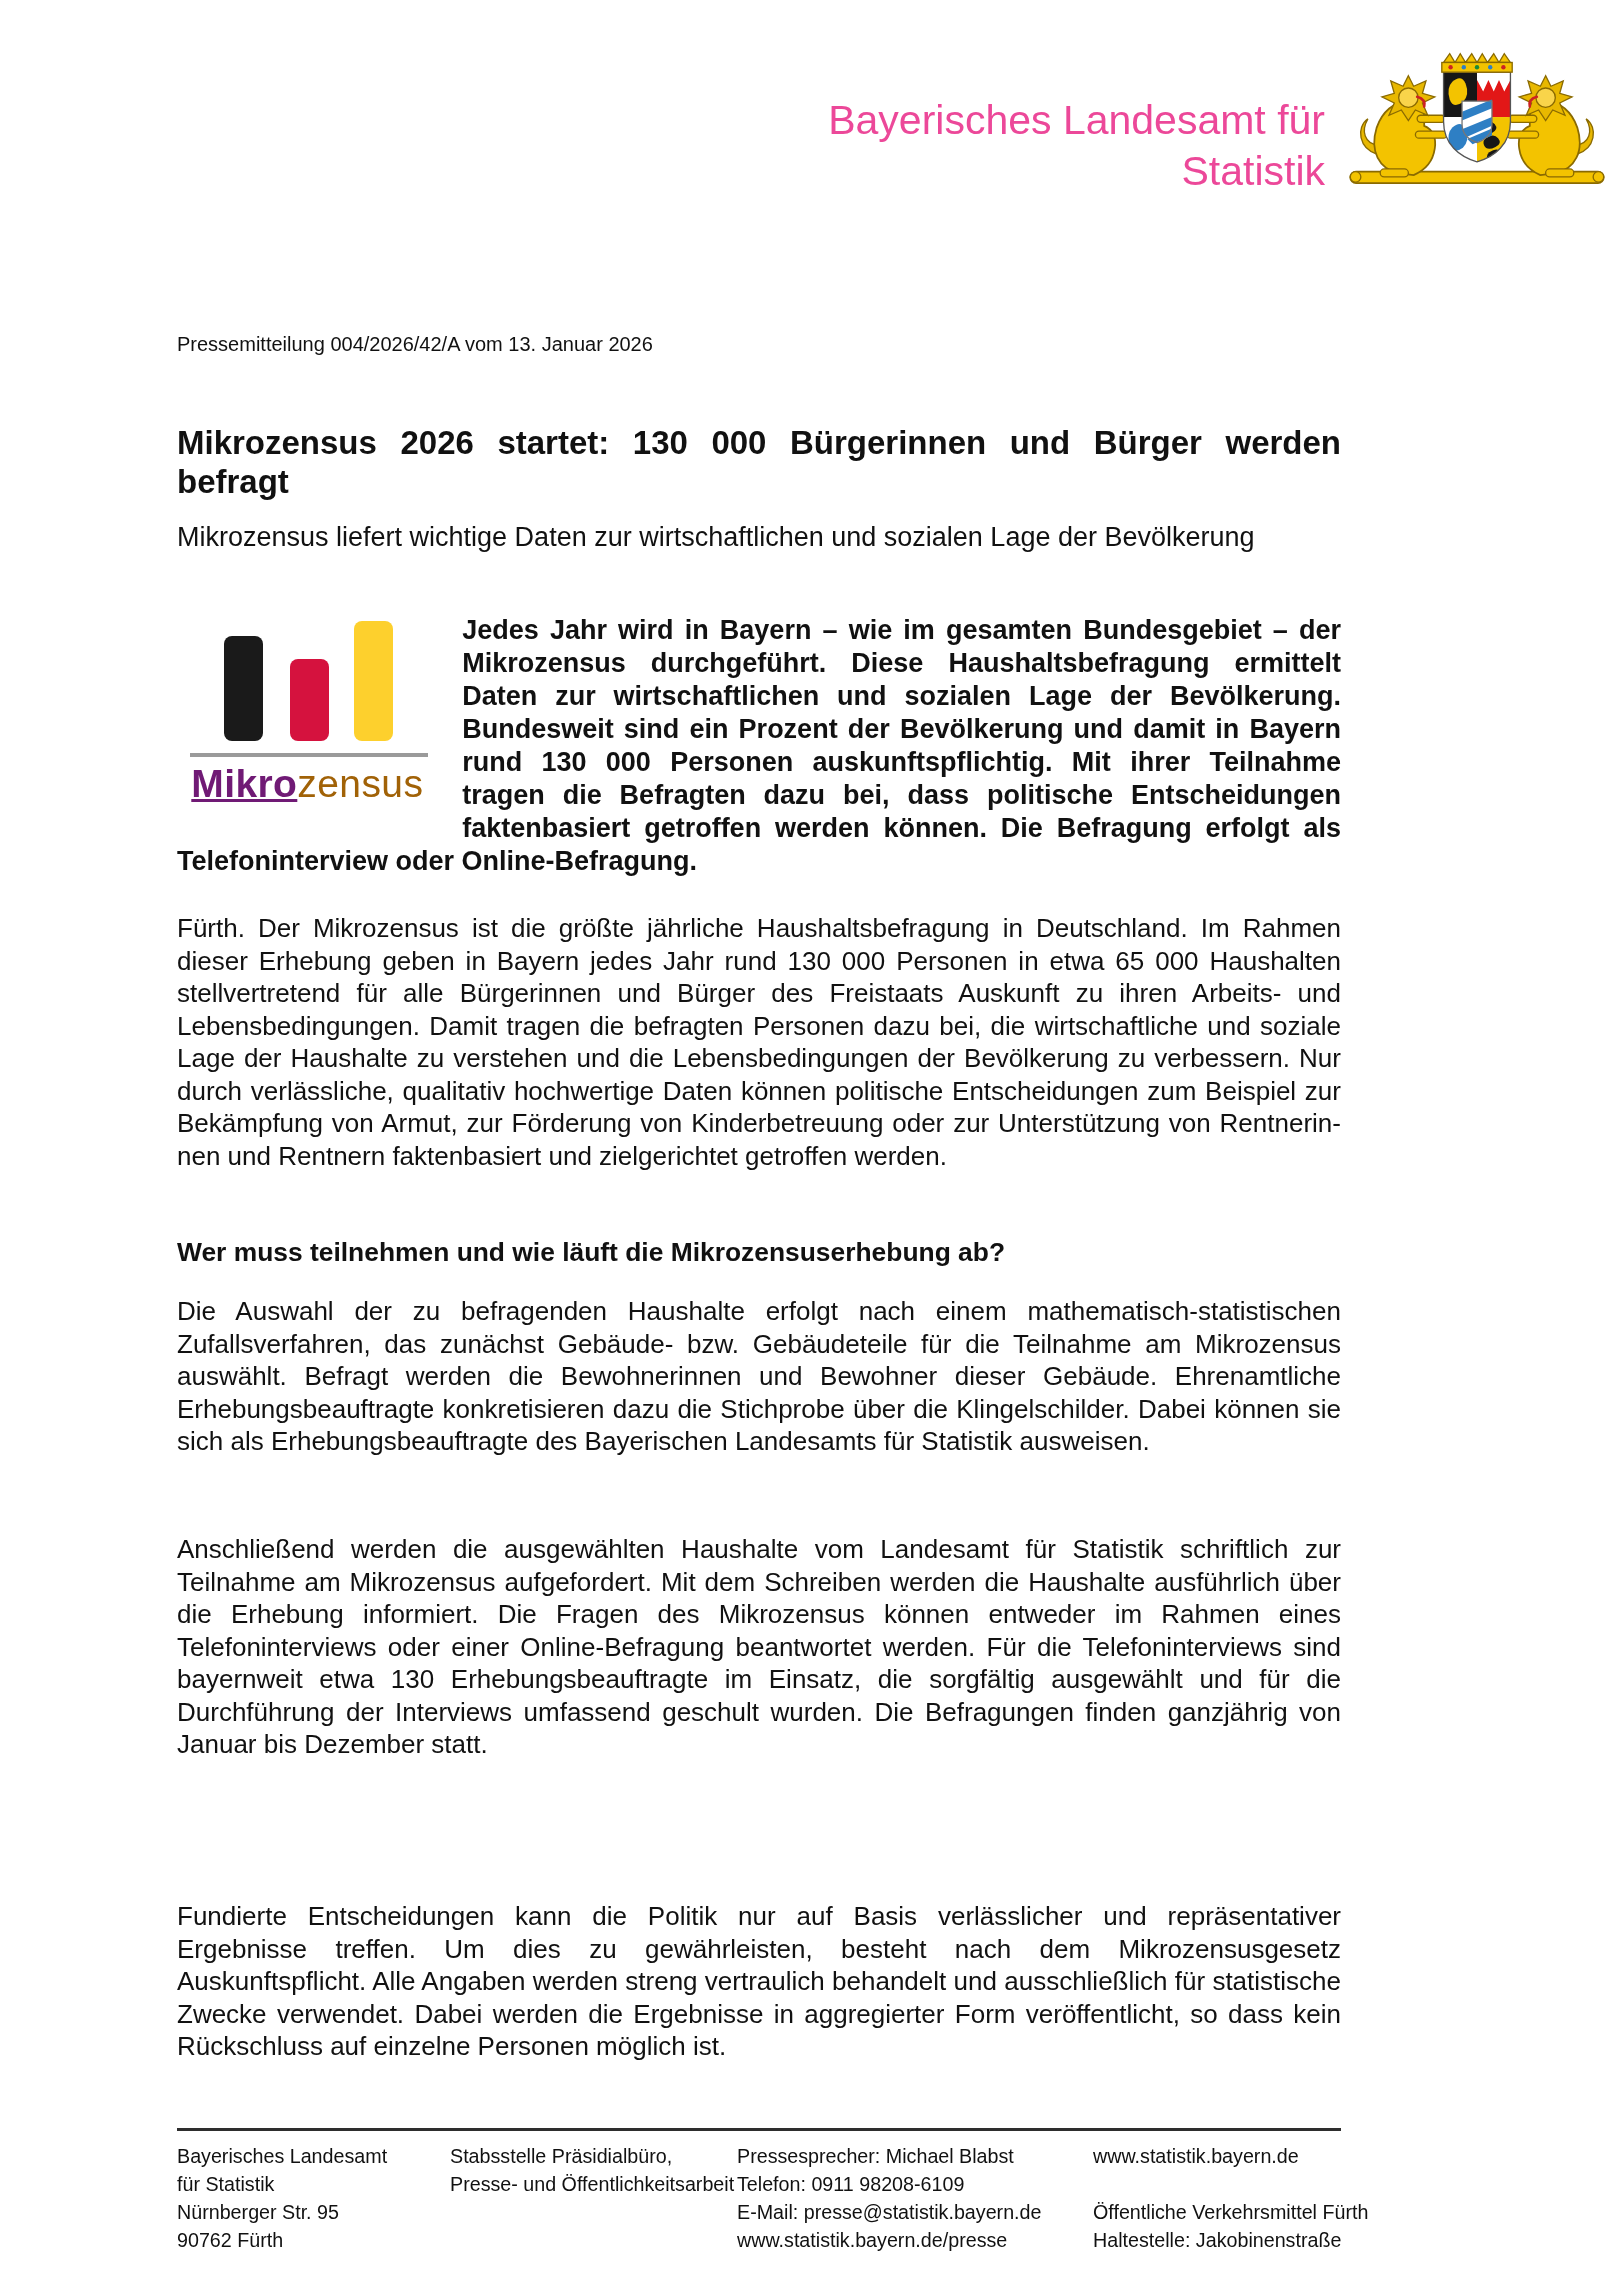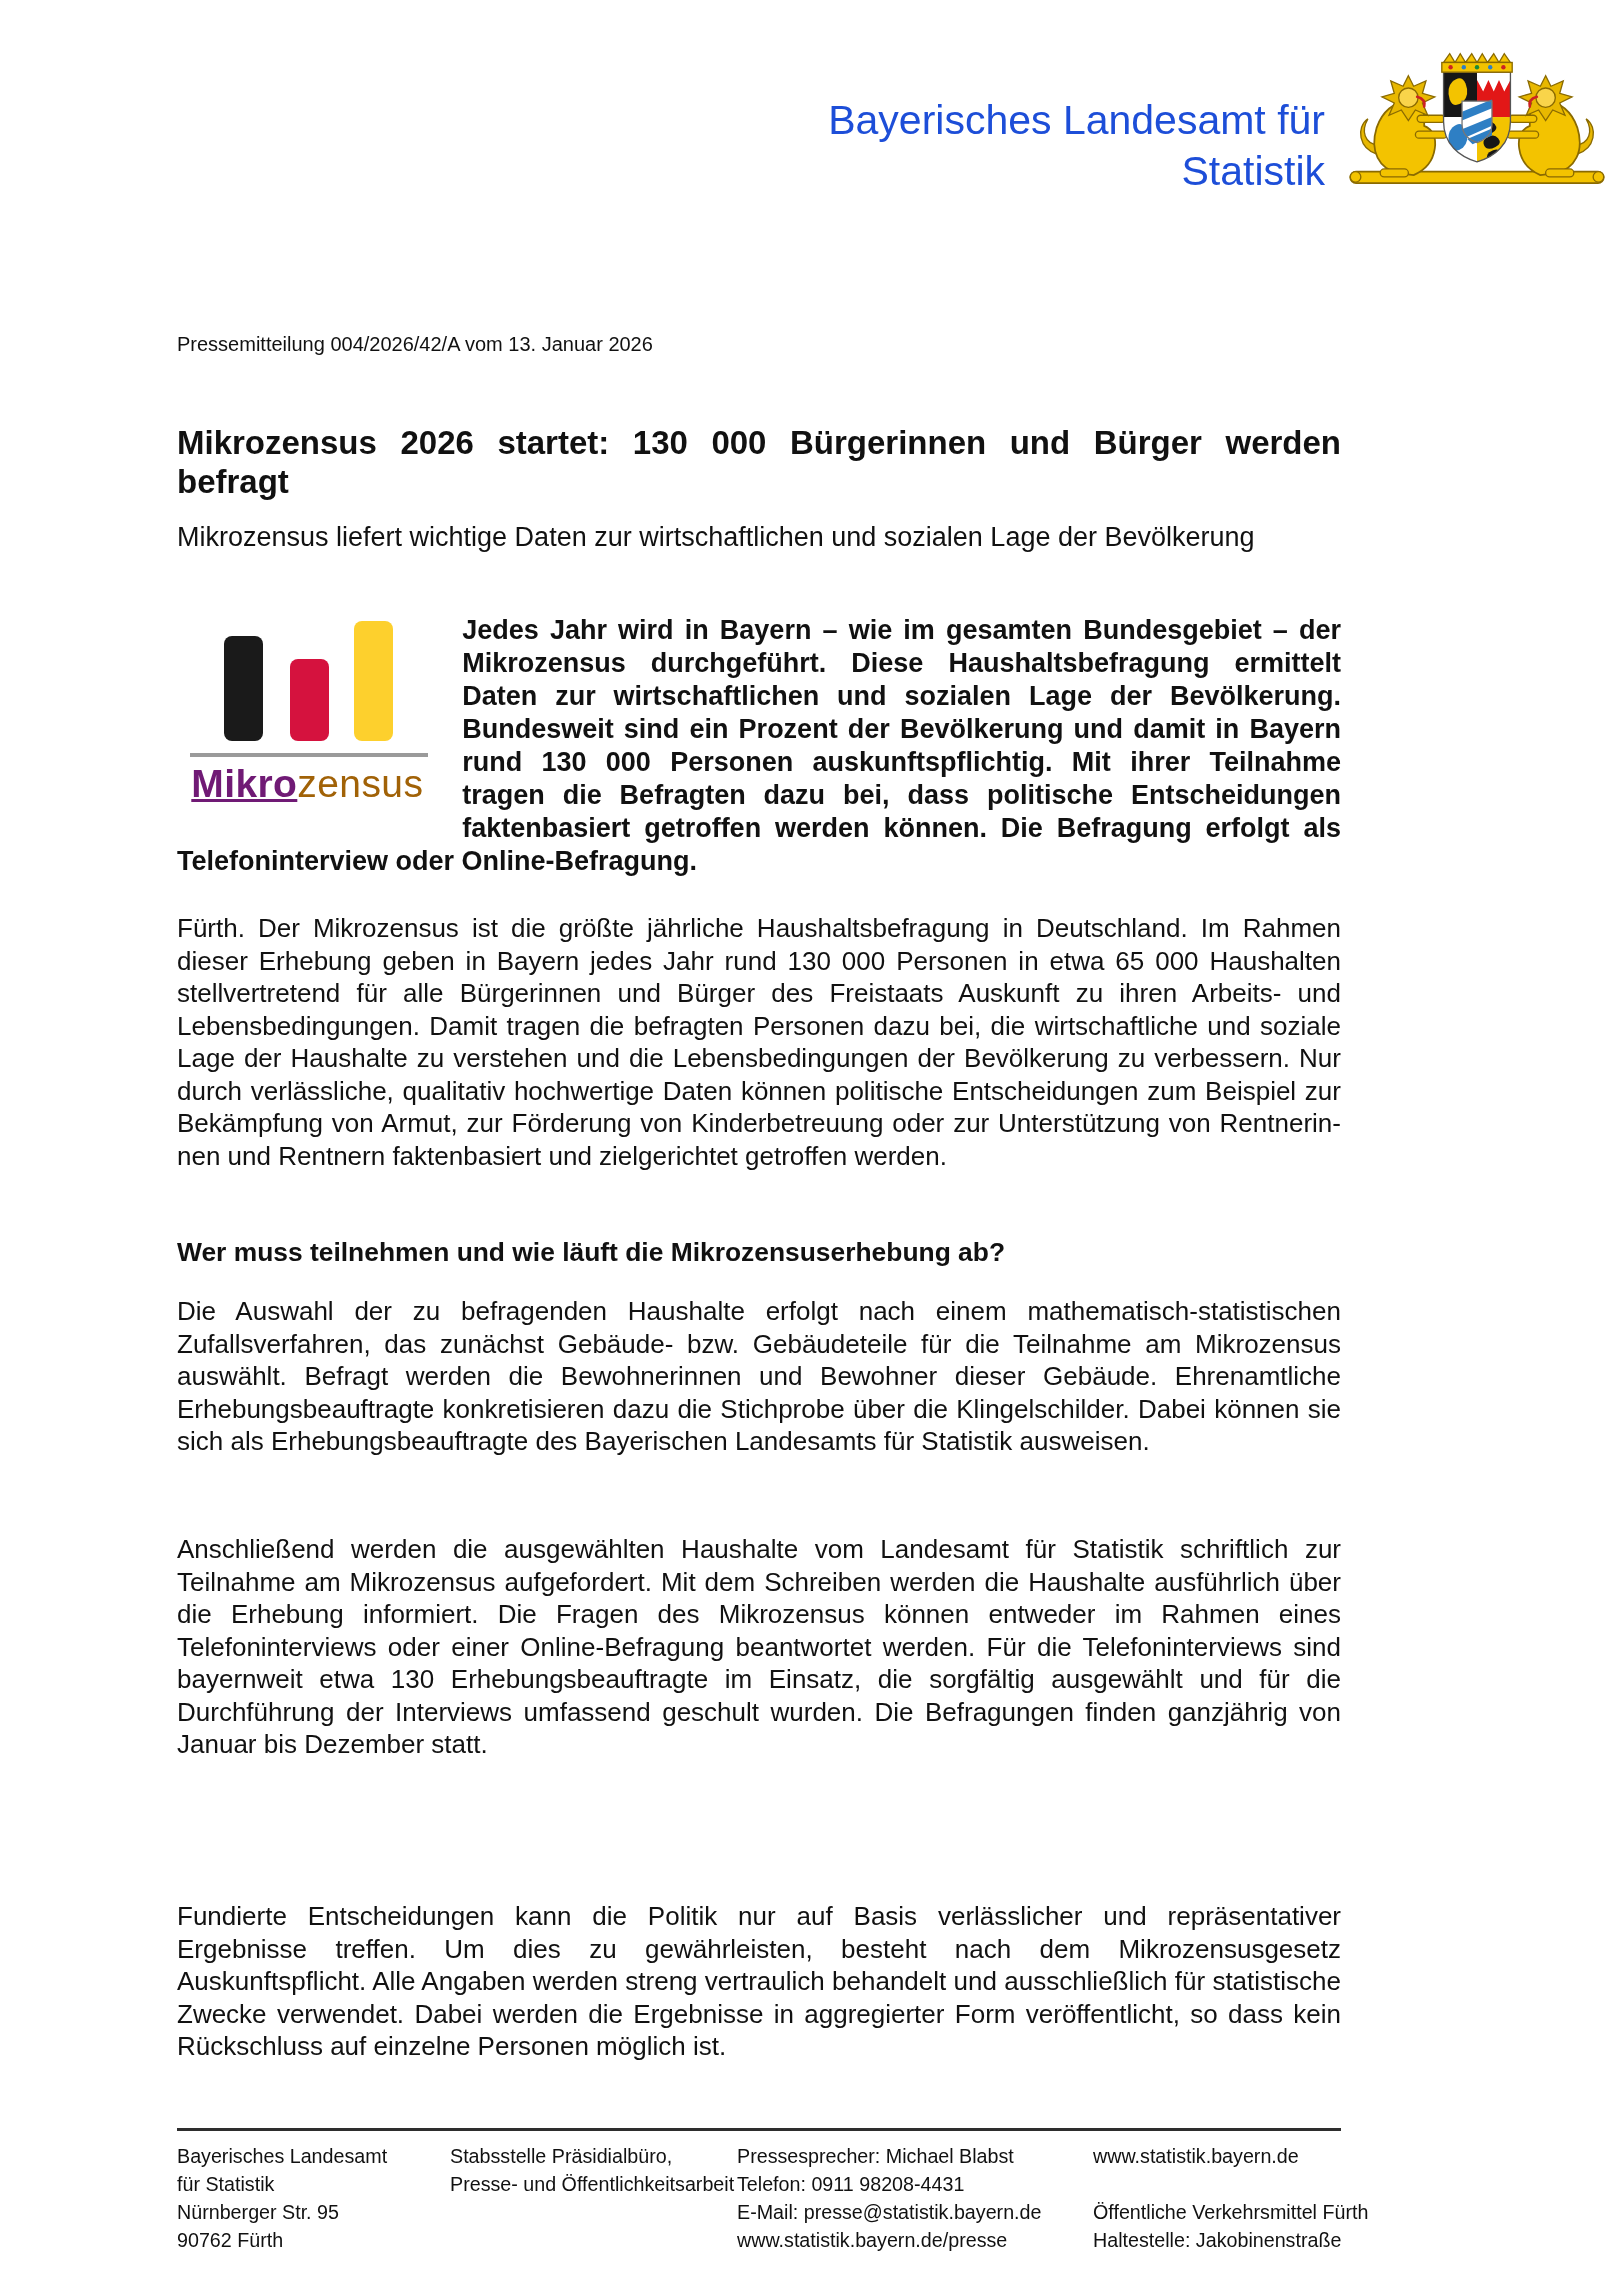--- a/index.html
+++ b/index.html
@@ -8,21 +8,21 @@
     width:1621px;height:2293px;
     background:#ffffff;
     font-family:"Liberation Sans", sans-serif;
     color:#111;
     overflow:hidden;
   }
   
   .agency{
     position:absolute;top:95px;right:296px;
     text-align:right;
-    color:#1d4ed8;
+    color:#ec4899;
     font-size:41px;line-height:51px;
     letter-spacing:0px;
     font-weight:400;
   }
   .coat{position:absolute;left:1345px;top:47px;width:264px;height:148px;}
   
   .press-line{
     position:absolute;left:177px;top:328px;width:1164px;
     font-size:20px;line-height:32px;
   }
@@ -181,21 +181,21 @@
         <div class="f-line">90762 Fürth</div>
       </div>
       <div class="f-col c2">
         <div class="f-line">Stabsstelle Präsidialbüro,</div>
         <div class="f-line">Presse- und Öffentlichkeitsarbeit</div>
         <div class="f-line"></div>
         <div class="f-line"></div>
       </div>
       <div class="f-col c3">
         <div class="f-line">Pressesprecher: Michael Blabst</div>
-        <div class="f-line">Telefon: 0911 98208-4431</div>
+        <div class="f-line">Telefon: 0911 98208-6109</div>
         <div class="f-line">E-Mail: presse@statistik.bayern.de</div>
         <div class="f-line">www.statistik.bayern.de/presse</div>
       </div>
       <div class="f-col c4">
         <div class="f-line">www.statistik.bayern.de</div>
         <div class="f-line"></div>
         <div class="f-line">Öffentliche Verkehrsmittel Fürth</div>
         <div class="f-line">Haltestelle: Jakobinenstraße</div>
       </div>
     </div>

